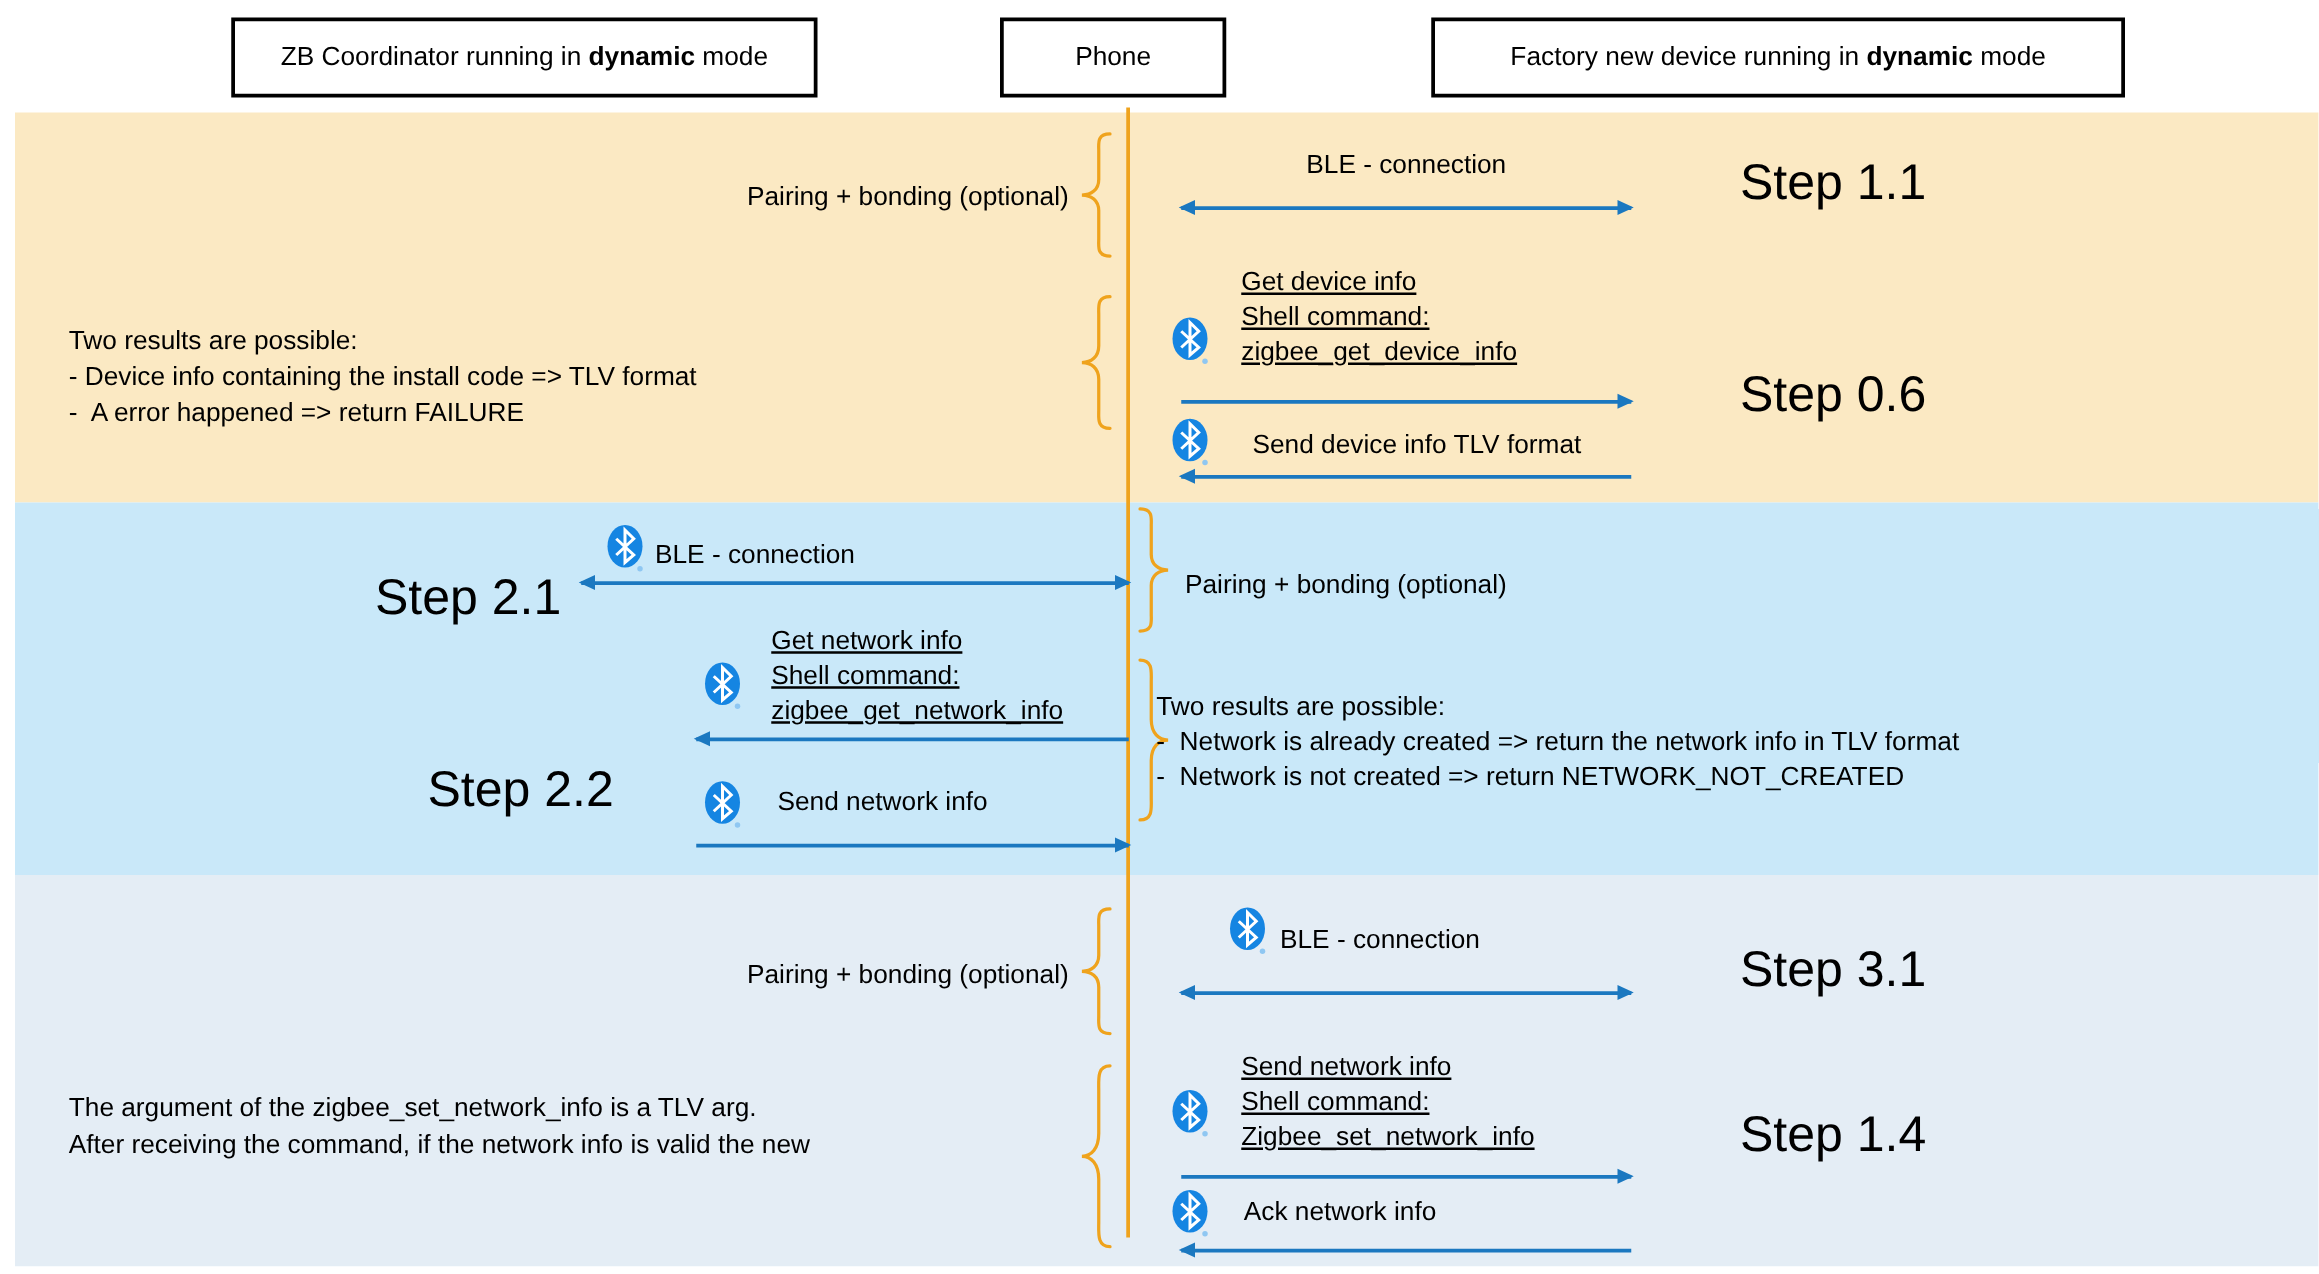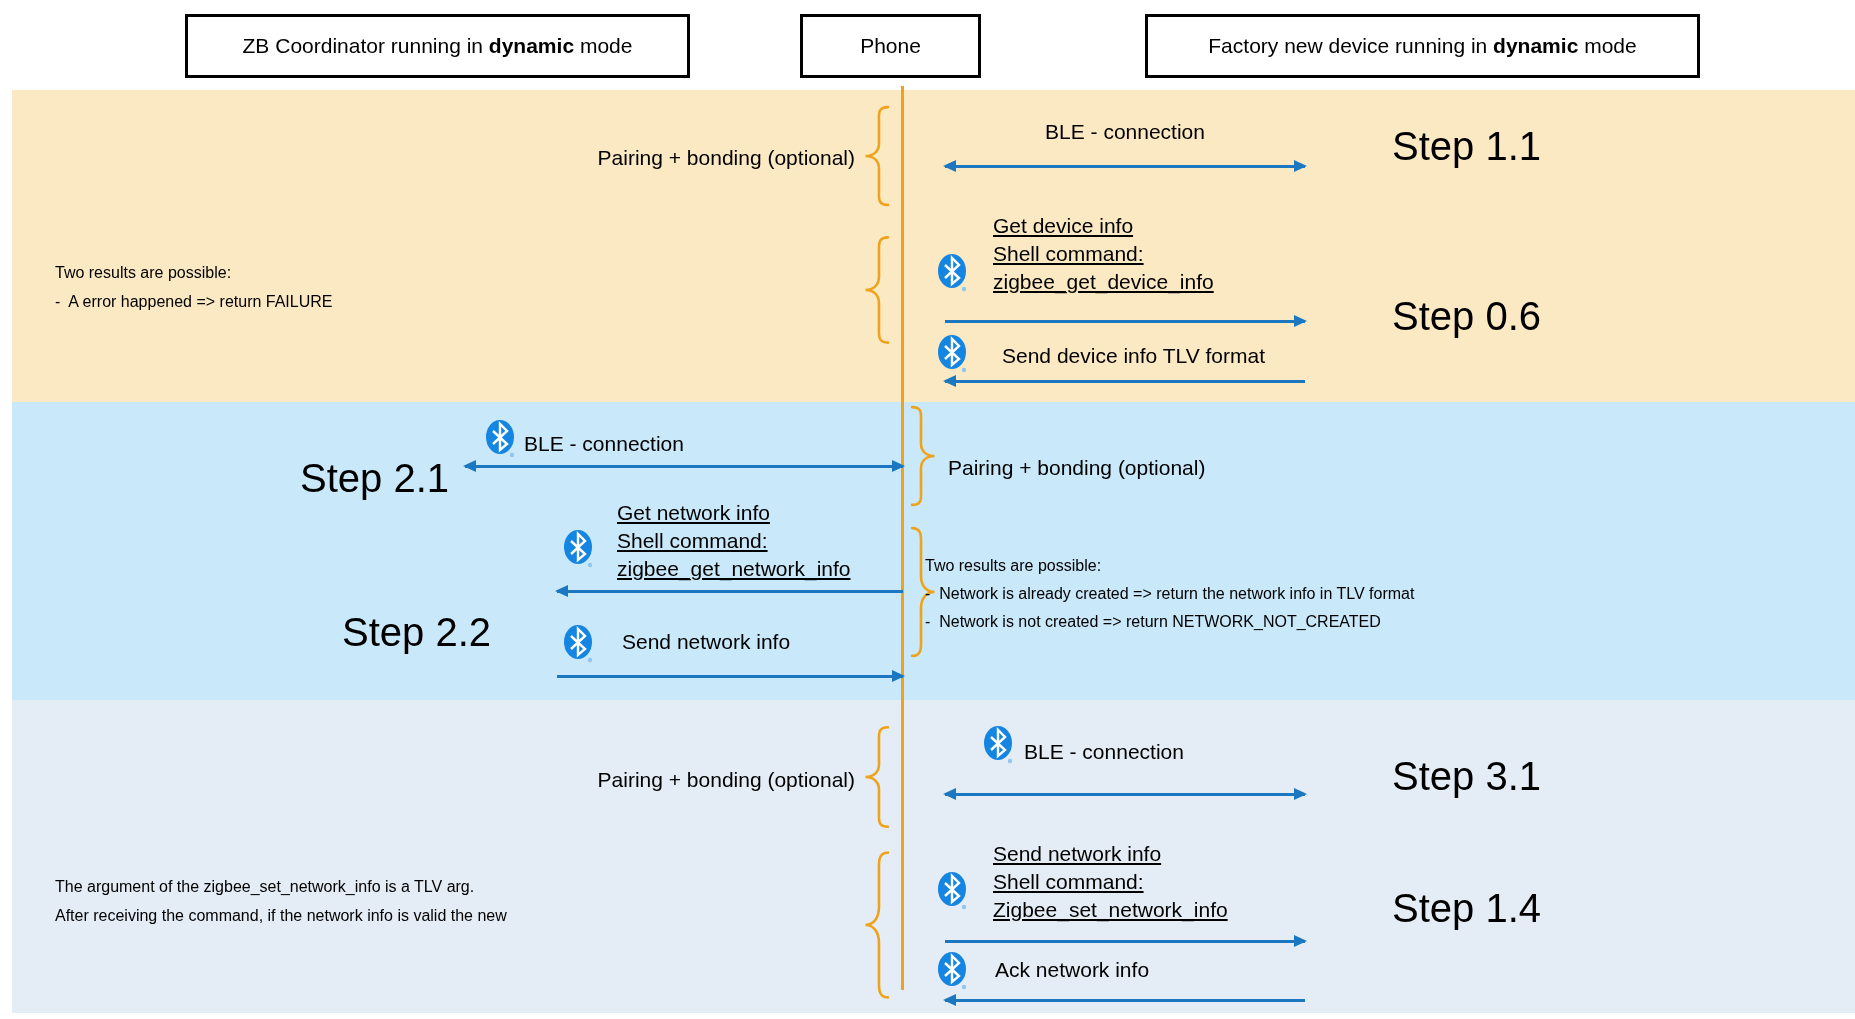--- a/index.html
+++ b/index.html
@@ -19,21 +19,21 @@
   }
   .lifeline { position:absolute; left:901px; top:86px; width:3px; height:904px;
     background:var(--lifeline); z-index:1; }
 
   .txt { position:absolute; font-size:21px; z-index:2; white-space:pre; }
   .txt.center { text-align:center; }
   .txt.right { text-align:right; }
   .step-label { position:absolute; font-size:40px; z-index:2; white-space:pre; }
   .lines { position:absolute; font-size:21px; line-height:28px; z-index:2; }
   .lines div { white-space:pre;text-decoration:underline; }
-  .note { position:absolute; font-size:16px; line-height:29px; z-index:2; }
+  .note { position:absolute; font-size:21px; line-height:29px; z-index:2; }
   .note div { white-space:pre; }
 
   .arrow { position:absolute; height:3px; background:var(--arrow); z-index:2; }
   .arrow.hl::before {
     content:""; position:absolute; left:-2px; top:-5px; width:0; height:0;
     border-top:6.5px solid transparent; border-bottom:6.5px solid transparent;
     border-right:13px solid var(--arrow);
   }
   .arrow.hr::after {
     content:""; position:absolute; right:-2px; top:-5px; width:0; height:0;
@@ -50,21 +50,21 @@
 </style>
 </head>
 <body>
 
 <div class="canvas">
 
   <div class="band band1"></div>
   <div class="band band2"></div>
   <div class="band band3"></div>
 
-  <div class="actor-box" style="left:185px; width:505px;">
+  <div class="actor-box" style="left:185px; width:469px;">
     <span>ZB Coordinator running in </span><b>dynamic</b><span> mode</span>
   </div>
   <div class="actor-box" style="left:800px; width:181px;">
     <span>Phone</span>
   </div>
   <div class="actor-box" style="left:1145px; width:555px;">
     <span>Factory new device running in </span><b>dynamic</b><span> mode</span>
   </div>
 
   <div class="lifeline"></div>
@@ -103,20 +103,21 @@
         <path d="M9 13 L23 26 L16 32 L16 6 L23 13 L9 26" fill="none" stroke="#fff" stroke-width="2.4"></path>
         <circle cx="28" cy="37" r="2.2" fill="var(--bt-dot)"></circle>
       </svg>
   </div>
   <div class="txt" style="left:1002px; top:344px;">Send device info TLV format</div>
   <div class="arrow hl" style="left:945px; top:380px; width:360px;"></div>
   <div class="step-label" style="left:1392px; top:294px;">Step 0.6</div>
 
   <div class="note" style="left:55px; top:258px;">
     <div>Two results are possible:</div>
+    <div>- Device info containing the install code =&gt; TLV format</div>
     <div>-  A error happened =&gt; return FAILURE</div>
   </div>
 
   <div class="step-label" style="left:300px; top:436px;margin-top:20px;">Step 2.1</div>
   <div class="bt" style="left:484px; top:418px;">
     <svg viewBox="0 0 32 40">
         <ellipse cx="16" cy="19" rx="14" ry="17" fill="var(--bt-blue)"></ellipse>
         <path d="M9 13 L23 26 L16 32 L16 6 L23 13 L9 26" fill="none" stroke="#fff" stroke-width="2.4"></path>
         <circle cx="28" cy="37" r="2.2" fill="var(--bt-dot)"></circle>
       </svg>

